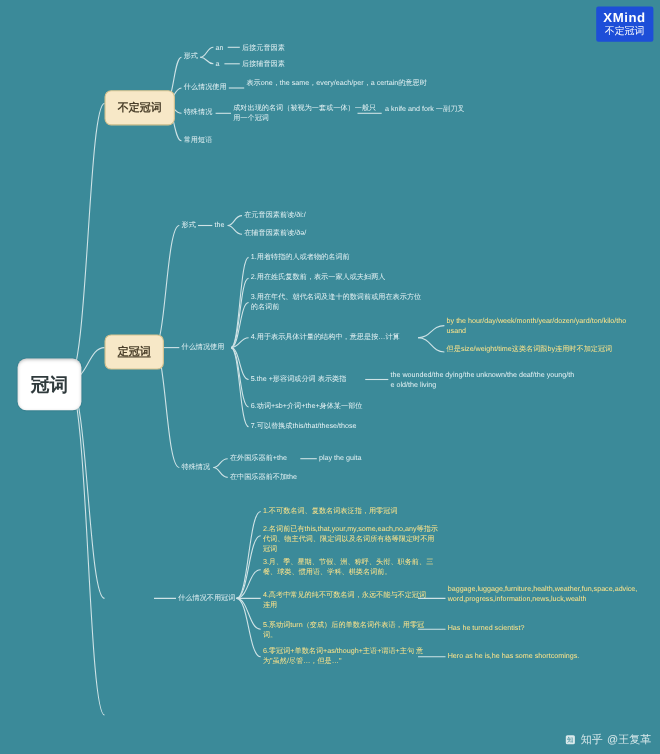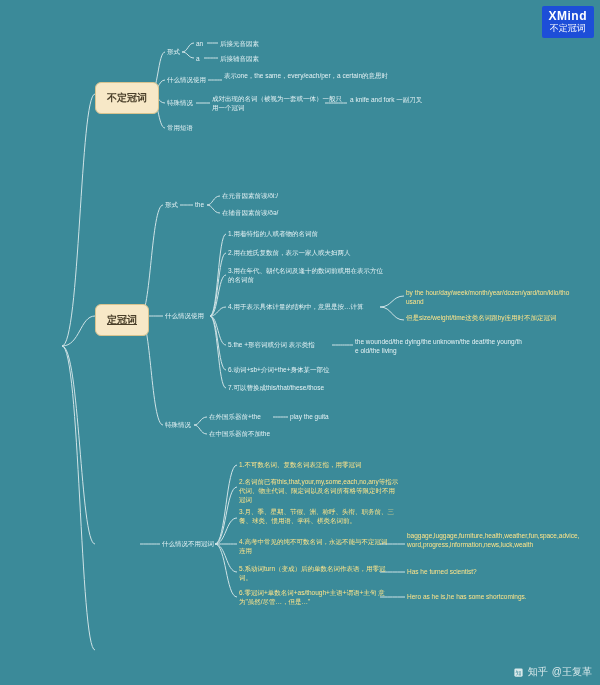--- a/index.html
+++ b/index.html
@@ -124,20 +124,21 @@
     <path d="M215 544 C226 544 226 487 237 487"></path>
     <path d="M215 544 C226 544 226 518 237 518"></path>
     <path d="M215 544 C226 544 226 544 237 544"></path>
     <path d="M380 544 C392 544 393 544 405 544"></path>
     <path d="M215 544 C226 544 226 572 237 572"></path>
     <path d="M380 572 C392 572 393 572 405 572"></path>
     <path d="M215 544 C226 544 226 597 237 597"></path>
     <path d="M380 597 C392 597 393 597 405 597"></path>
   </svg>
 
+  <div class="root">冠词</div>
 
   <div class="lvl1" style="left:95px; top:82px;">不定冠词</div>
   <div class="lvl1" style="left:95px; top:304px;text-decoration:underline;">定冠词</div>
 
   <div class="node" style="left:167px; top:48px;">形式</div>
   <div class="node" style="left:196px; top:40px;">an</div>
   <div class="node" style="left:220px; top:40px;">后接元音因素</div>
   <div class="node" style="left:196px; top:55px;">a</div>
   <div class="node" style="left:220px; top:55px;">后接辅音因素</div>
 

